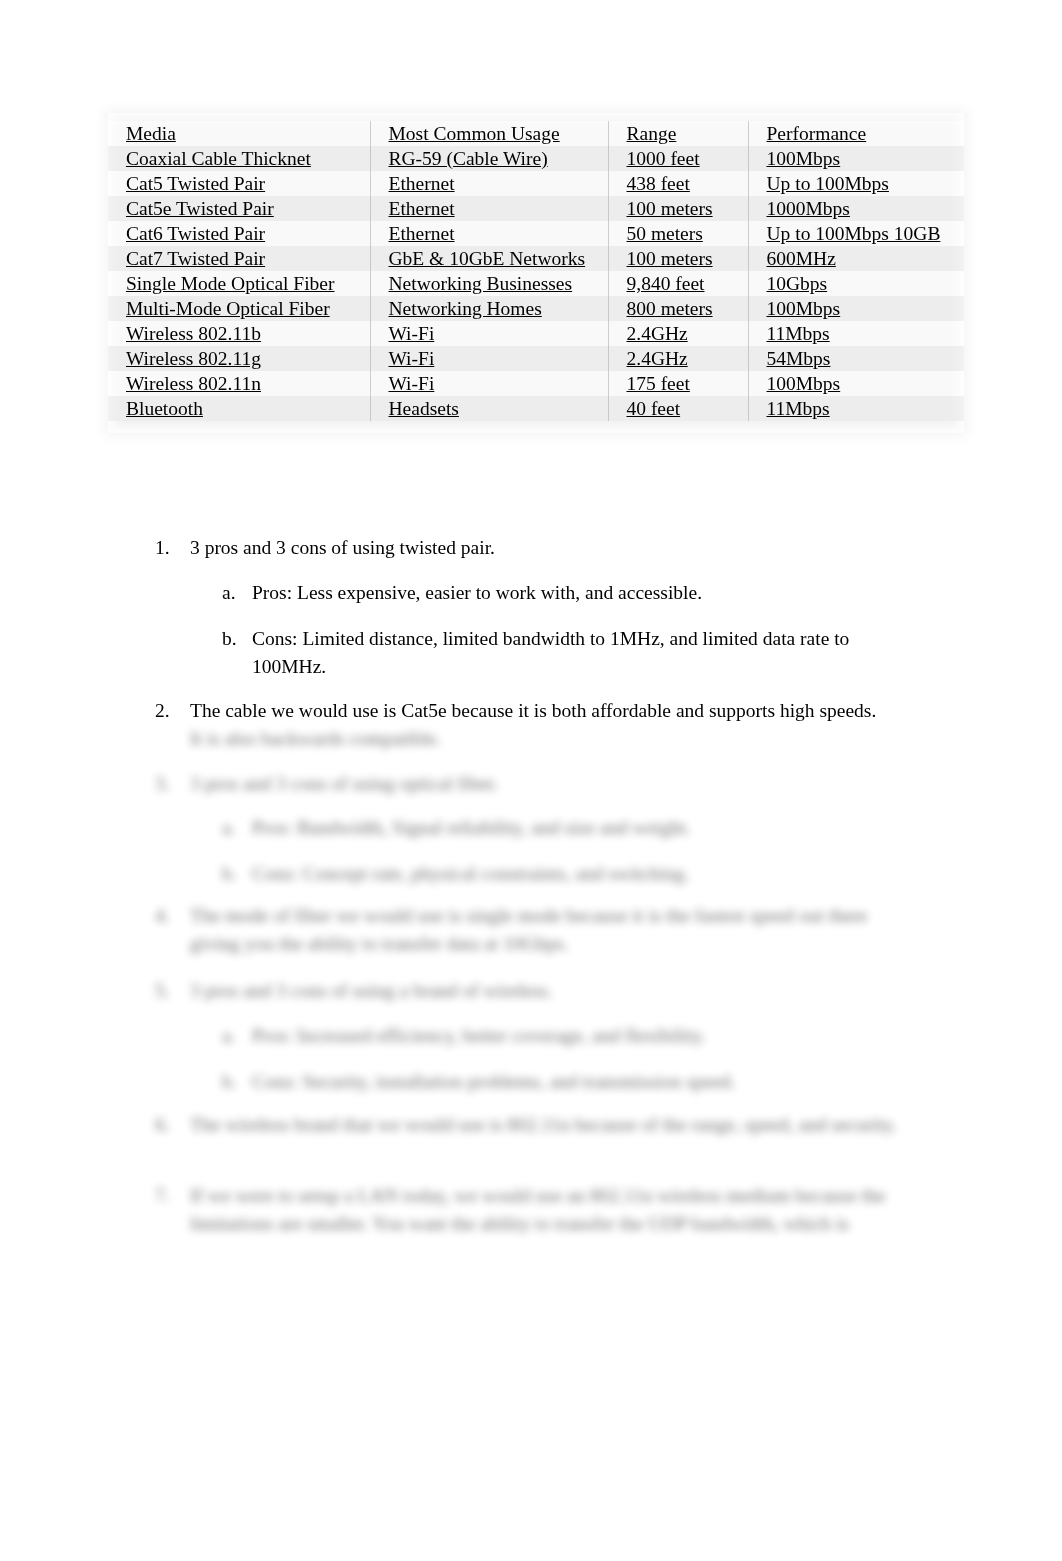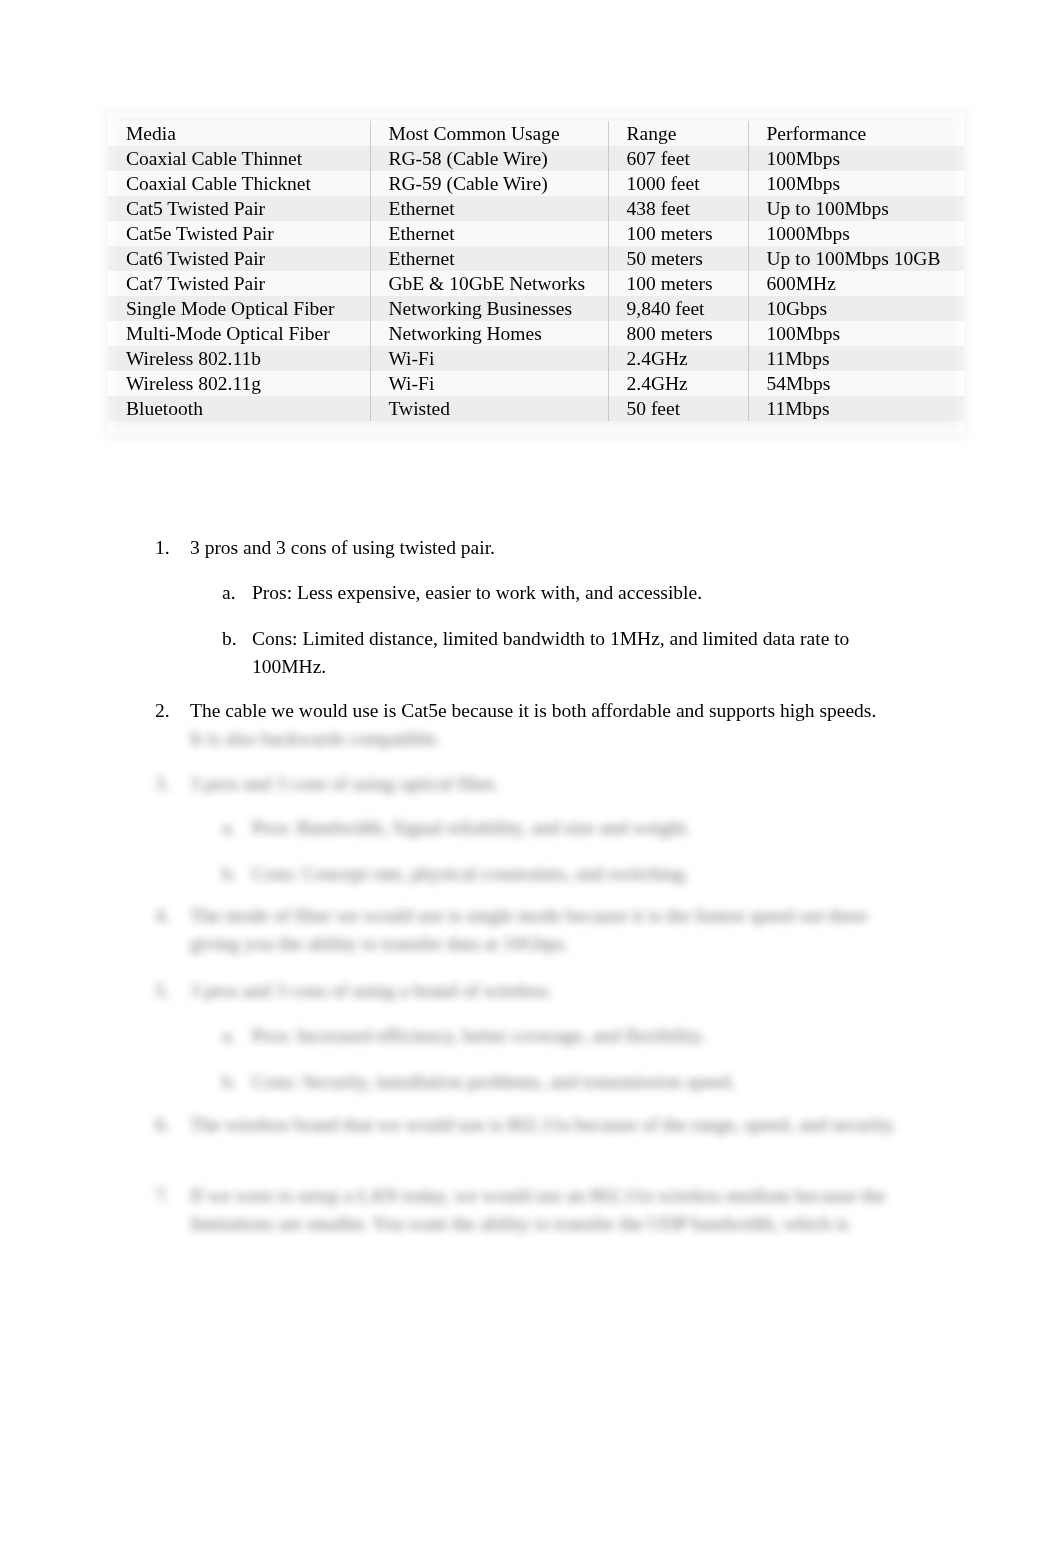--- a/index.html
+++ b/index.html
@@ -28,20 +28,21 @@
       0 0 10px 6px rgba(255,255,255,0.85) inset,
       0 0 12px 4px rgba(0,0,0,0.045);
     filter: blur(0.35px);
   }
   .media-table {
     border-collapse: collapse;
     width: 100%;
     table-layout: fixed;
     font-size: 19.5px;
     line-height: 25px;
+    text-decoration: underline;
   }
   .media-table col.c0 { width: 262px; }
   .media-table col.c1 { width: 238px; }
   .media-table col.c2 { width: 140px; }
   .media-table col.c3 { width: 216px; }
   .media-table td,
   .media-table th {
     text-align: left;
     font-weight: normal;
     padding: 0 0 0 18px;
@@ -107,26 +108,20 @@
         <col class="c3">
     </colgroup>
     <tbody>
       <tr>
         <th>Media</th>
         <th>Most Common Usage</th>
         <th>Range</th>
         <th>Performance</th>
       </tr>
       <tr>
-        <td>Coaxial Cable Thinnet</td>
-        <td>RG-58 (Cable Wire)</td>
-        <td>607 feet</td>
-        <td>100Mbps</td>
-      </tr>
-      <tr>
         <td>Coaxial Cable Thicknet</td>
         <td>RG-59 (Cable Wire)</td>
         <td>1000 feet</td>
         <td>100Mbps</td>
       </tr>
       <tr>
         <td>Cat5 Twisted Pair</td>
         <td>Ethernet</td>
         <td>438 feet</td>
         <td>Up to 100Mbps</td>
@@ -167,23 +162,29 @@
         <td>2.4GHz</td>
         <td>11Mbps</td>
       </tr>
       <tr>
         <td>Wireless 802.11g</td>
         <td>Wi-Fi</td>
         <td>2.4GHz</td>
         <td>54Mbps</td>
       </tr>
       <tr>
+        <td>Wireless 802.11n</td>
+        <td>Wi-Fi</td>
+        <td>175 feet</td>
+        <td>100Mbps</td>
+      </tr>
+      <tr>
         <td>Bluetooth</td>
-        <td>Twisted</td>
-        <td>50 feet</td>
+        <td>Headsets</td>
+        <td>40 feet</td>
         <td>11Mbps</td>
       </tr>
     </tbody>
   </table>
 </div>
 
 <div class="content">
 
   <div class="li-row lvl1" style="top:534px;">
     <span class="marker">1.</span>

